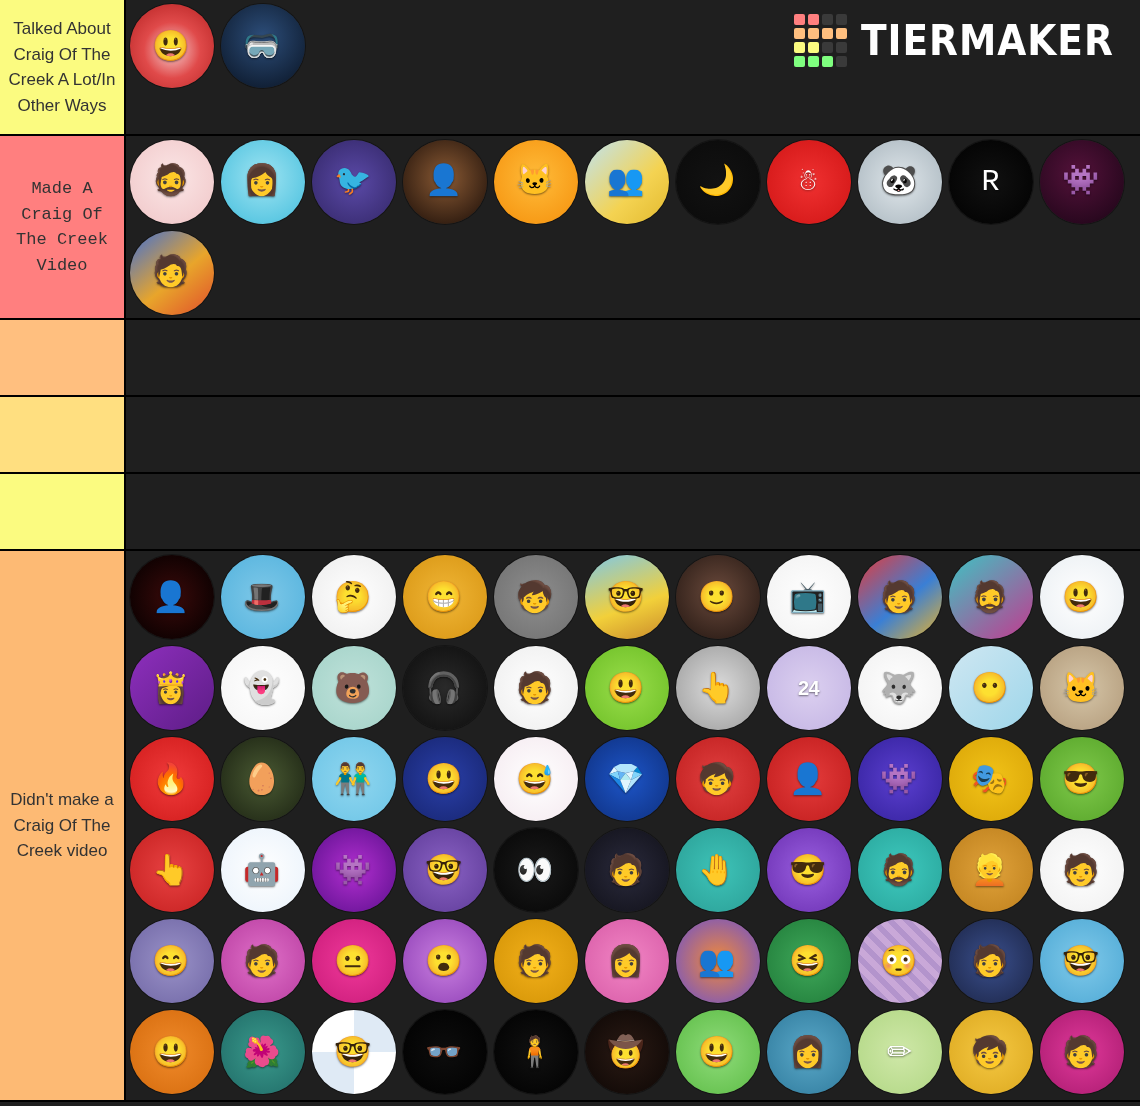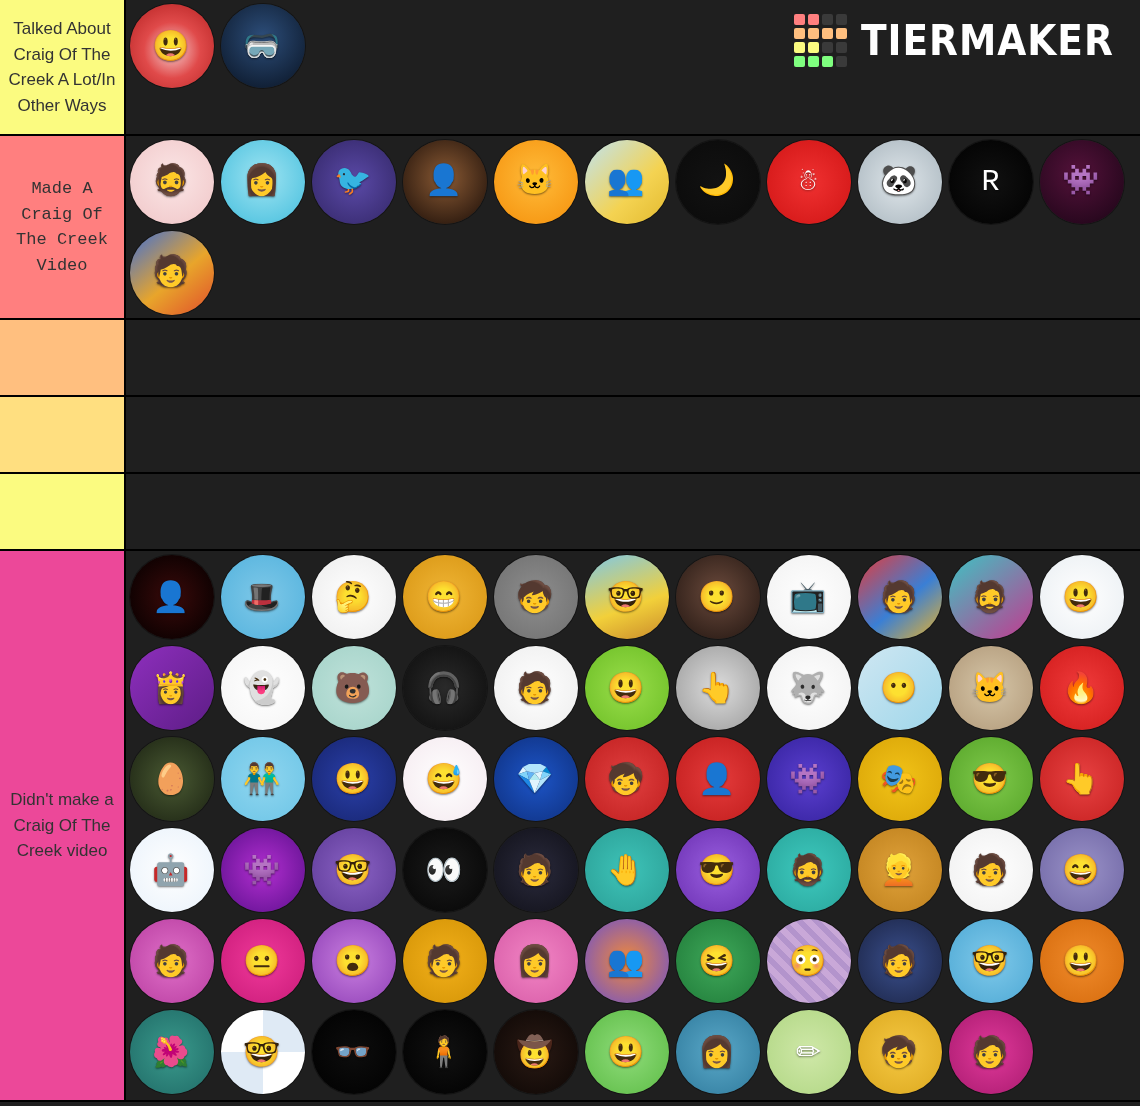--- a/index.html
+++ b/index.html
@@ -221,21 +221,21 @@
       </div>
       <div class="tier" style="min-height: 77px;">
         <div class="tier-label" style="background: rgb(255, 223, 128); color: rgb(51, 51, 51);"></div>
         <div class="tier-body"></div>
       </div>
       <div class="tier" style="min-height: 77px;">
         <div class="tier-label" style="background: rgb(251, 251, 128); color: rgb(51, 51, 51);"></div>
         <div class="tier-body"></div>
       </div>
       <div class="tier" style="min-height: 551px;">
-        <div class="tier-label" style="background: #ec4899; color: rgb(51, 51, 51);">Didn't make a Craig Of The Creek video</div>
+        <div class="tier-label" style="background: #fdba74; color: rgb(51, 51, 51);">Didn't make a Craig Of The Creek video</div>
         <div class="tier-body">
           <div class="cell">
             <div class="av">
               <div class="bg" style="background: radial-gradient(circle, rgb(58, 10, 10) 0%, rgb(18, 2, 2) 70%, rgb(6, 0, 0) 100%);"></div>
               <div class="fg">👤</div>
             </div>
           </div>
           <div class="cell">
             <div class="av">
               <div class="bg" style="background: radial-gradient(circle, rgb(126, 200, 232) 0%, rgb(83, 178, 221) 100%);"></div>
@@ -329,20 +329,26 @@
           <div class="cell">
             <div class="av">
               <div class="bg" style="background: radial-gradient(circle, rgb(154, 222, 74) 0%, rgb(107, 189, 37) 100%);"></div>
               <div class="fg">😃</div>
             </div>
           </div>
           <div class="cell">
             <div class="av">
               <div class="bg" style="background: radial-gradient(circle, rgb(220, 220, 220) 0%, rgb(154, 154, 154) 100%);"></div>
               <div class="fg">👆</div>
+            </div>
+          </div>
+          <div class="cell">
+            <div class="av">
+              <div class="bg" style="background: radial-gradient(circle, rgb(220, 208, 240) 0%, rgb(194, 179, 227) 100%);"></div>
+              <div class="fg small">24</div>
             </div>
           </div>
           <div class="cell">
             <div class="av">
               <div class="bg" style="background: radial-gradient(circle, rgb(255, 255, 255) 0%, rgb(240, 240, 240) 100%);"></div>
               <div class="fg">🐺</div>
             </div>
           </div>
           <div class="cell">
             <div class="av">

